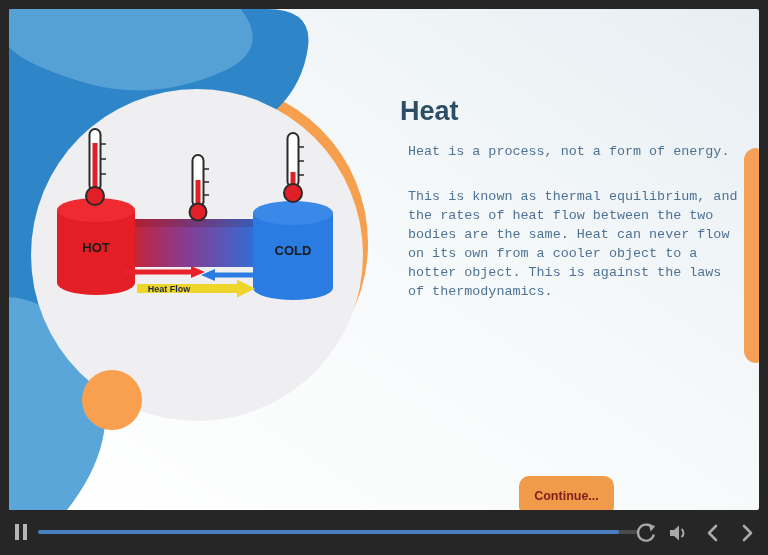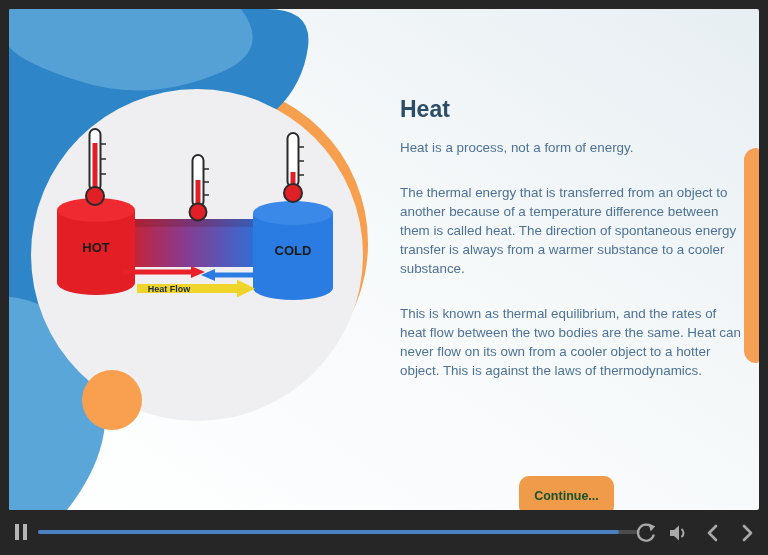--- a/index.html
+++ b/index.html
@@ -16,32 +16,33 @@
     background: linear-gradient(to bottom left, #e7eef2 0%, #f6f9fa 45%, #ffffff 100%);
     overflow: hidden;
     border-radius: 2px;
   }
   .decor-svg { position: absolute; left: 0; top: 0; }
 
   .content {
     position: absolute; left: 391px; top: 89px; width: 344px;
   }
   .content h1 {
-    font-size: 23px; font-weight: bold; color: #2b4d66;
+    font-size: 27px; font-weight: bold; color: #2b4d66;
     margin: 0 0 17px 0; line-height: 1;
   }
   .content p {
     font-size: 13.4px; line-height: 19px; color: #4e7295;
-    margin: 0 0 26px 0;
+    margin: 0 0 26px 8px;
+    font-family: Liberation Mono, monospace;
   }
   .continue-btn {
     position: absolute; left: 510px; top: 467px;
     width: 95px; height: 40px;
     background: #f09b4a; border: none; border-radius: 10px;
-    color: #14532d; font-weight: bold; font-size: 12.5px;
+    color: #7f1d1d; font-weight: bold; font-size: 12.5px;
     font-family: "Liberation Sans", sans-serif;
     cursor: pointer;
   }
   .side-tab {
     position: absolute; left: 735px; top: 139px;
     width: 15px; height: 215px;
     background: #f6a055;
     border-radius: 13px 3px 3px 13px;
     cursor: pointer;
   }
@@ -152,21 +153,20 @@
         <rect x="278.5" y="124" width="11" height="54" rx="5.5" fill="#ffffff" stroke="#2a2a2a" stroke-width="2"></rect>
         <rect x="281.5" y="163" width="5" height="15" fill="#e02026"></rect>
         <circle cx="284" cy="184" r="9" fill="#e02026" stroke="#2a2a2a" stroke-width="2"></circle>
       </g>
     </g>
   </svg>
 
   <div class="content">
     <h1>Heat</h1>
     <p>Heat is a process, not a form of energy.</p>
-    <p>The thermal energy that is transferred from an object to another because of a temperature difference between them is called heat. The direction of spontaneous energy transfer is always from a warmer substance to a cooler substance.</p>
     <p>This is known as thermal equilibrium, and the rates of heat flow between the two bodies are the same. Heat can never flow on its own from a cooler object to a hotter object. This is against the laws of thermodynamics.</p>
   </div>
 
   <button class="continue-btn">Continue...</button>
 
   <div class="side-tab"></div>
 </div>
 
 <div class="player"></div>
 

